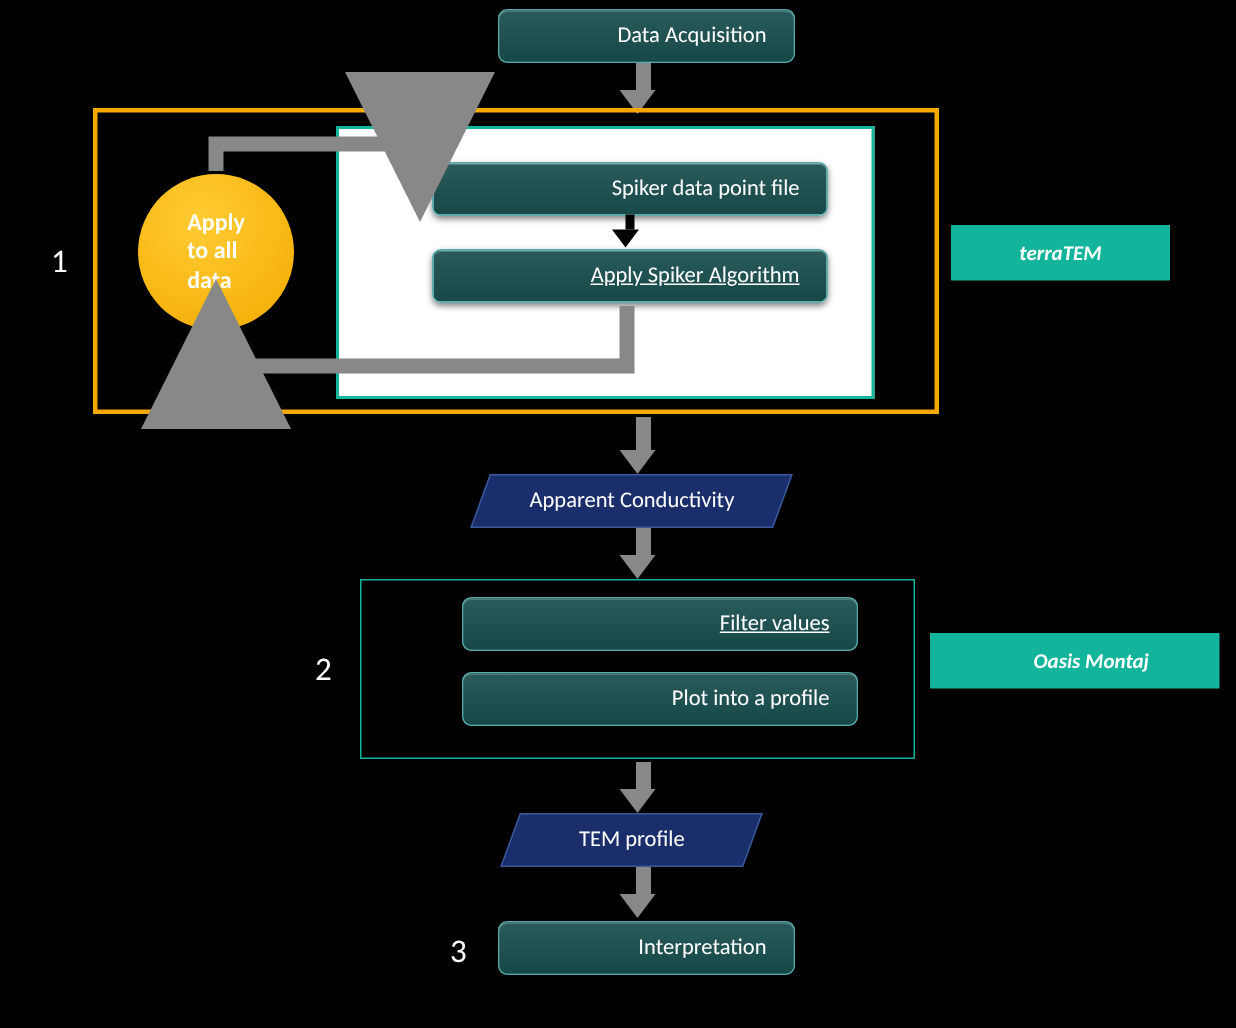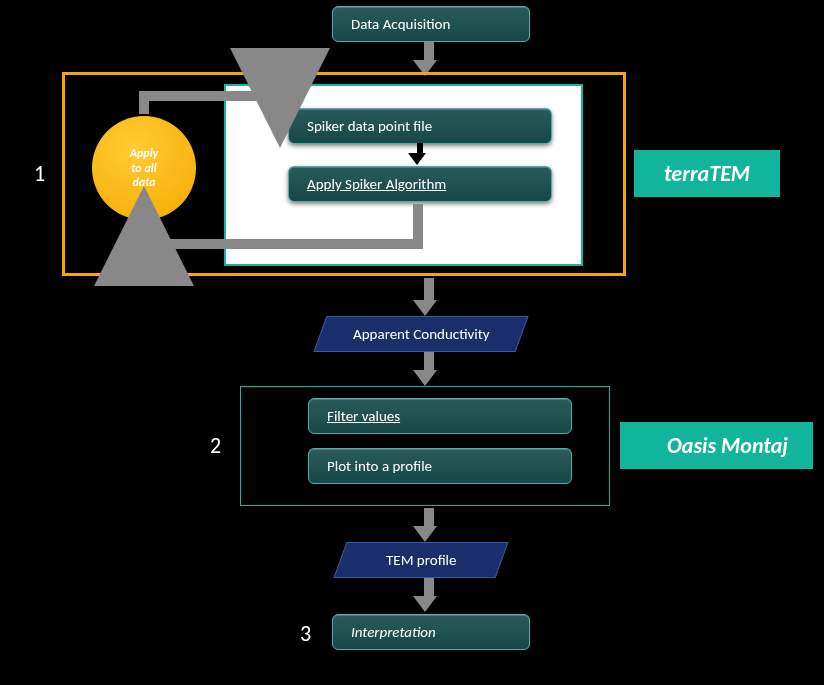--- a/index.html
+++ b/index.html
@@ -10,21 +10,21 @@
     width: 824px;
     height: 685px;
     position: relative;
     overflow: hidden;
   }
   .box-teal {
     background: linear-gradient(to bottom, #2a5a5a, #174848);
     border: 1px solid #5aa;
     border-radius: 6px;
     color: #fff;
-    text-align: left;
+    text-align: right;
     padding: 8px 18px;
     font-size: 15px;
     box-shadow: 0 2px 4px rgba(0,0,0,0.5), inset 0 1px 0 rgba(255,255,255,0.2);
   }
   .para-blue {
     background: #1a2e6b;
     color: #fff;
     text-align: center;
     font-size: 15px;
     padding: 8px 0;
@@ -36,39 +36,37 @@
     display: inline-block;
     transform: skewX(20deg);
   }
   .circle {
     width: 104px;
     height: 104px;
     border-radius: 50%;
     background: radial-gradient(circle at 40% 30%, #ffcc33, #f5a900);
     color: #fff;
     font-weight: bold;
-    font-size: 12px;
+    font-size: 16px;
     display: flex;
     align-items: center;
     justify-content: center;
-    text-align: center;
     line-height: 1.2;
     box-shadow: 0 2px 6px rgba(0,0,0,0.5);
-    font-style: italic;
   }
   .white-panel {
     background: #fff;
     border: 2px solid #12b59b;
   }
   .tag-teal {
     background: #12b59b;
     color: #fff;
     font-weight: bold;
     font-style: italic;
-    font-size: 22px;
+    font-size: 14px;
     padding: 10px 18px;
     text-align: center;
   }
   .stage-num {
     color: #fff;
     font-size: 22px;
   }
   .arrow-down {
     width: 0; height: 0;
     border-left: 12px solid transparent;
@@ -185,15 +183,15 @@
   <span>TEM profile</span>
 </div>
 
 <div style="position:absolute; left:420px; top:578px;">
   <div class="arrow-down-stem" style="height:18px; margin:0 auto;"></div>
   <div class="arrow-down" style="margin-left:-7px;"></div>
 </div>
 
 <div class="stage-num" style="position:absolute; left:300px; top:620px;">3</div>
 
-<div class="box-teal" style="position:absolute; left:332px; top:614px; width:160px;font-style:italic;">
+<div class="box-teal" style="position:absolute; left:332px; top:614px; width:160px;">
   <span>Interpretation</span>
 </div>
 
 </body></html>

